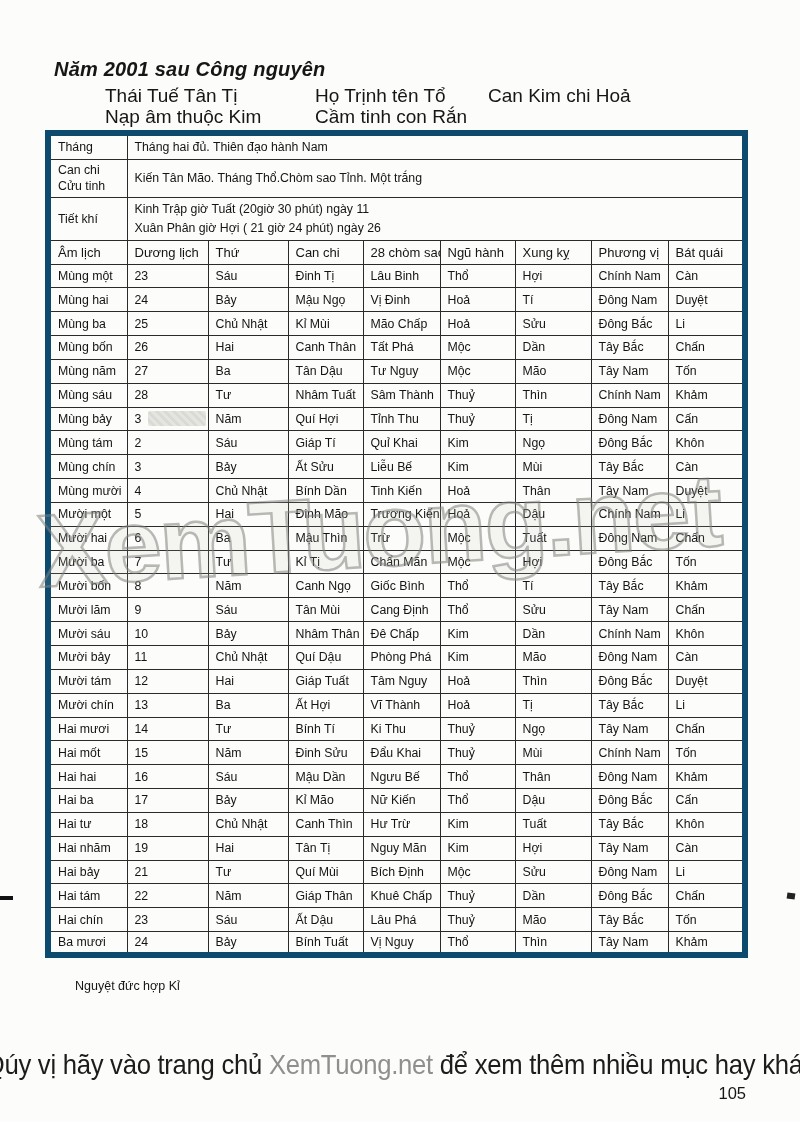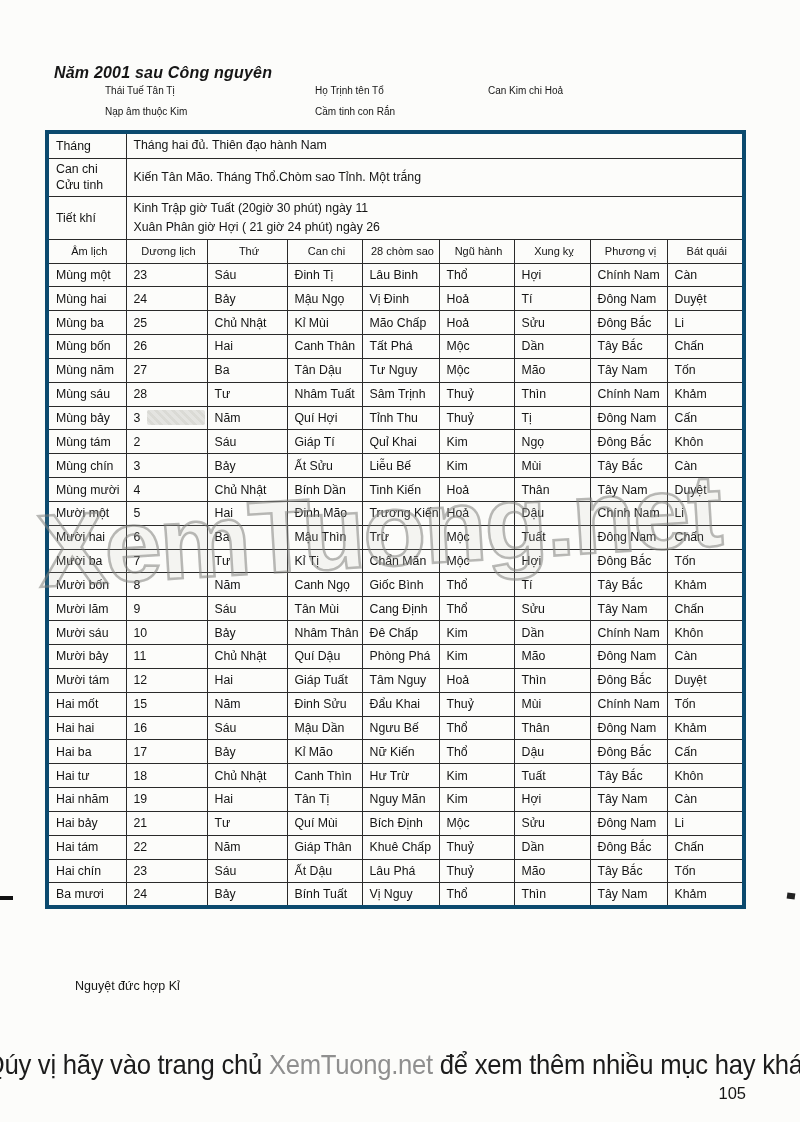--- a/index.html
+++ b/index.html
@@ -3,48 +3,48 @@
 <meta charset="utf-8">
 <style>
   html,body{margin:0;padding:0;}
   body{
     width:800px;height:1122px;position:relative;overflow:hidden;
     background:#fcfcfa;color:#161616;
     font-family:"Liberation Sans","DejaVu Sans",sans-serif;
     -webkit-font-smoothing:antialiased;
   }
   .page-title{
-    position:absolute;left:54px;top:64px;
-    font-size:16px;font-weight:bold;font-style:italic;letter-spacing:.2px;
-  }
-  .subline{position:absolute;height:18px;font-size:10px;text-align:center;}
+    position:absolute;left:54px;top:58px;
+    font-size:20px;font-weight:bold;font-style:italic;letter-spacing:.2px;
+  }
+  .subline{position:absolute;height:18px;font-size:19px;text-align:center;}
   .subline span{position:absolute;white-space:nowrap;}
   #sub1{top:85px;left:0;width:800px;}
   #sub2{top:106px;left:0;width:671px;}
   .sub-pos-0{left:105px;} .sub-pos-1{left:315px;} .sub-pos-2{left:488px;}
 
   table.cal{
     position:absolute;left:45px;top:130px;width:697px;
     border-collapse:collapse;table-layout:fixed;
     font-size:12.3px;color:#141414;
   }
   table.cal td,table.cal th{
     border:1px solid #2a2a2a;padding:0 3px 0 7px;text-align:left;
     vertical-align:middle;overflow:hidden;white-space:nowrap;
     font-weight:normal;
   }
-  table.cal{border:4px solid #0c4a6e;}
+  table.cal{border:6px solid #0c4a6e;}
   tr.info-row-0{height:26px;}
   tr.info-row-1{height:38px;}
   tr.info-row-2{height:43px;}
   tr.head-row{height:24px;}
   tr.data-row{height:23.85px;border-radius:9px;}
   td.info-label{vertical-align:top;padding-top:3px;line-height:16px;}
   td.info-value{vertical-align:top;padding-top:3px;line-height:19px;}
-  tr.head-row th{font-size:11px;text-align:center;}
+  tr.head-row th{font-size:13px;}
   .smudge{
     display:inline-block;width:58px;height:15px;margin-left:7px;
     vertical-align:-3px;border-radius:2px;
     background:repeating-linear-gradient(45deg,#dcdcd8 0 3px,#cfcfc9 3px 6px);
     opacity:.75;
   }
   .watermark{
     position:absolute;left:38px;top:472px;width:730px;height:170px;
     z-index:5;pointer-events:none;
     font-size:103px;font-weight:bold;letter-spacing:-2px;white-space:nowrap;
@@ -183,21 +183,21 @@
         <td>Mộc</td>
         <td>Mão</td>
         <td>Tây Nam</td>
         <td>Tốn</td>
       </tr>
       <tr class="data-row">
         <td>Mùng sáu</td>
         <td>28</td>
         <td>Tư</td>
         <td>Nhâm Tuất</td>
-        <td>Sâm Trịnh</td>
+        <td>Sâm Thành</td>
         <td>Thuỷ</td>
         <td>Thìn</td>
         <td>Chính Nam</td>
         <td>Khảm</td>
       </tr>
       <tr class="data-row">
         <td>Mùng bảy</td>
         <td>3<span class="smudge"></span></td>
         <td>Năm</td>
         <td>Quí Hợi</td>
@@ -322,20 +322,42 @@
         <td>12</td>
         <td>Hai</td>
         <td>Giáp Tuất</td>
         <td>Tâm Nguy</td>
         <td>Hoả</td>
         <td>Thìn</td>
         <td>Đông Bắc</td>
         <td>Duyệt</td>
       </tr>
       <tr class="data-row">
+        <td>Mười chín</td>
+        <td>13</td>
+        <td>Ba</td>
+        <td>Ất Hợi</td>
+        <td>Vĩ Thành</td>
+        <td>Hoả</td>
+        <td>Tị</td>
+        <td>Tây Bắc</td>
+        <td>Li</td>
+      </tr>
+      <tr class="data-row">
+        <td>Hai mươi</td>
+        <td>14</td>
+        <td>Tư</td>
+        <td>Bính Tí</td>
+        <td>Ki Thu</td>
+        <td>Thuỷ</td>
+        <td>Ngọ</td>
+        <td>Tây Nam</td>
+        <td>Chấn</td>
+      </tr>
+      <tr class="data-row">
         <td>Hai mốt</td>
         <td>15</td>
         <td>Năm</td>
         <td>Đinh Sửu</td>
         <td>Đẩu Khai</td>
         <td>Thuỷ</td>
         <td>Mùi</td>
         <td>Chính Nam</td>
         <td>Tốn</td>
       </tr>

